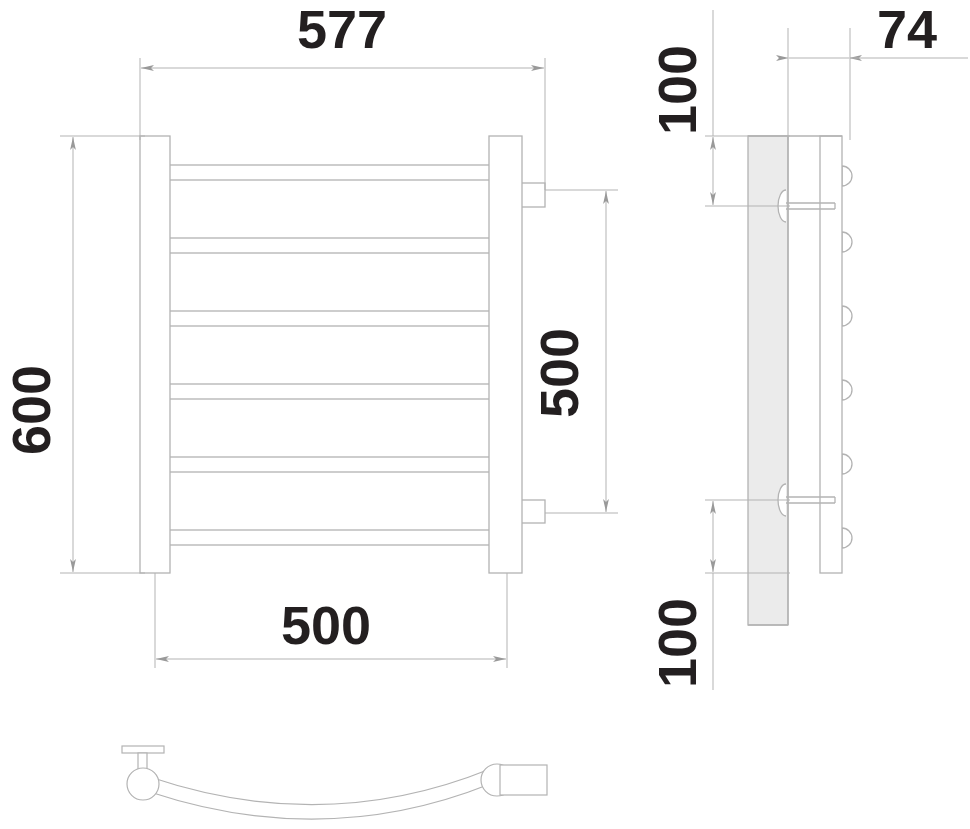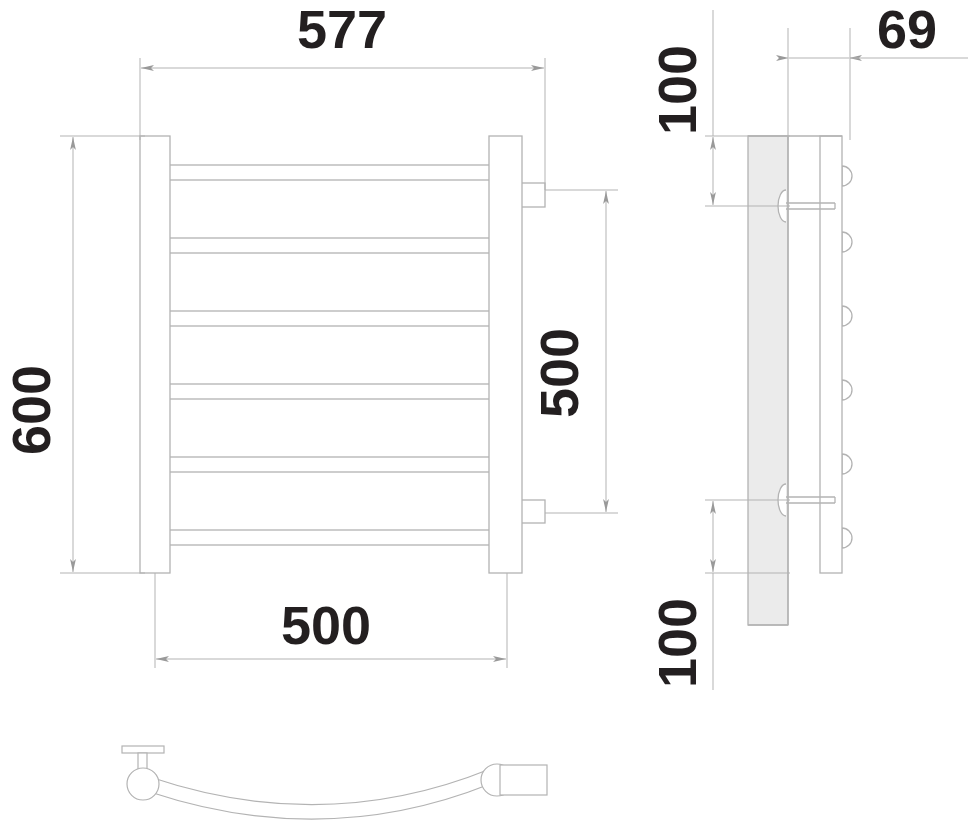--- a/index.html
+++ b/index.html
@@ -179,19 +179,19 @@
   </svg>
 
   <div class="dim-text" style="left:297px; top:2px; font-size:54px;">577</div>
 
   <div class="dim-text" style="left:281px; top:598px; font-size:54px;">500</div>
 
   <div class="dim-text rot90" style="left:4px; top:455px; font-size:54px;">600</div>
 
   <div class="dim-text rot90" style="left:532px; top:418px; font-size:54px;">500</div>
 
-  <div class="dim-text" style="left:877px; top:2px; font-size:54px;">69</div>
+  <div class="dim-text" style="left:877px; top:2px; font-size:54px;">74</div>
 
   <div class="dim-text rot90" style="left:650px; top:135px; font-size:54px;">100</div>
 
   <div class="dim-text rot90" style="left:650px; top:688px; font-size:54px;">100</div>
 
 </div>
 
 </body></html>

